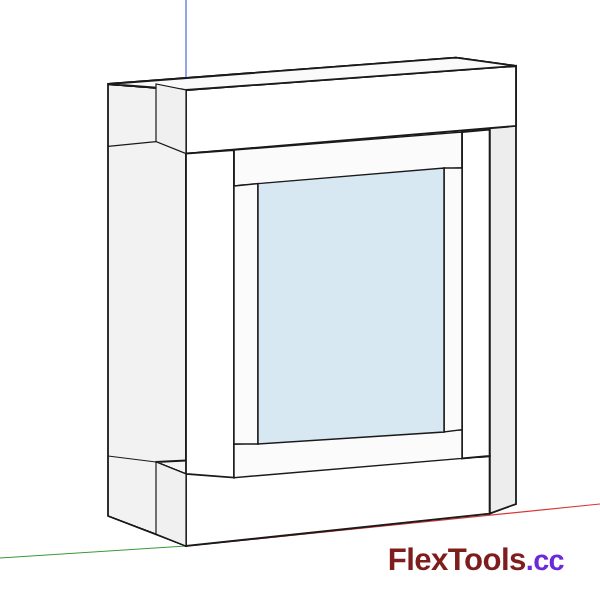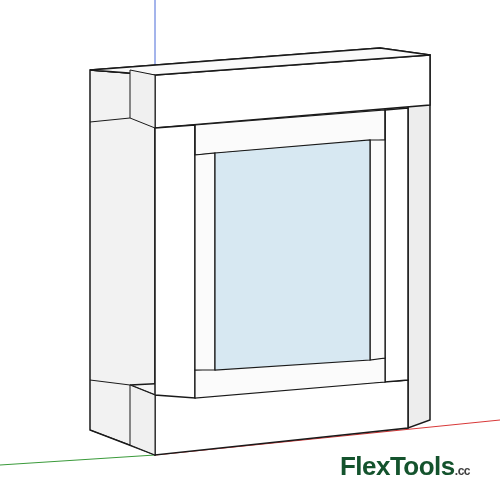--- a/index.html
+++ b/index.html
@@ -1,21 +1,21 @@
 <!DOCTYPE html>
 <html><head>
   <meta charset="utf-8">
   <style>
     * { margin: 0; padding: 0; box-sizing: border-box; }
     body { width: 500px; height: 500px; background: #ffffff; position: relative; overflow: hidden; font-family: Arial, sans-serif; }
     .canvas { width: 100%; height: 100%; position: relative; }
     svg { position: absolute; top: 0; left: 0; }
     .watermark { position: absolute; bottom: 18px; right: 30px; font-weight: bold; font-size: 26px; letter-spacing: -0.5px; }
-    .watermark .brand { color: #14532d; }
-    .watermark .brand-sub { color: #404040; font-size: 12px; }
+    .watermark .brand { color: #7f1d1d; }
+    .watermark .brand-sub { color: #6d28d9; font-size: 24px; }
   </style>
 </head>
 <body>
 
 <div class="canvas">
   <svg width="500" height="500" viewBox="0 0 500 500">
 
     <line x1="155" y1="455" x2="155" y2="0" stroke="#4a6ad8" stroke-width="1"></line>
     <line x1="155" y1="455" x2="500" y2="420" stroke="#d83838" stroke-width="1"></line>
     <line x1="155" y1="455" x2="0" y2="465" stroke="#3a9a3a" stroke-width="1"></line>

